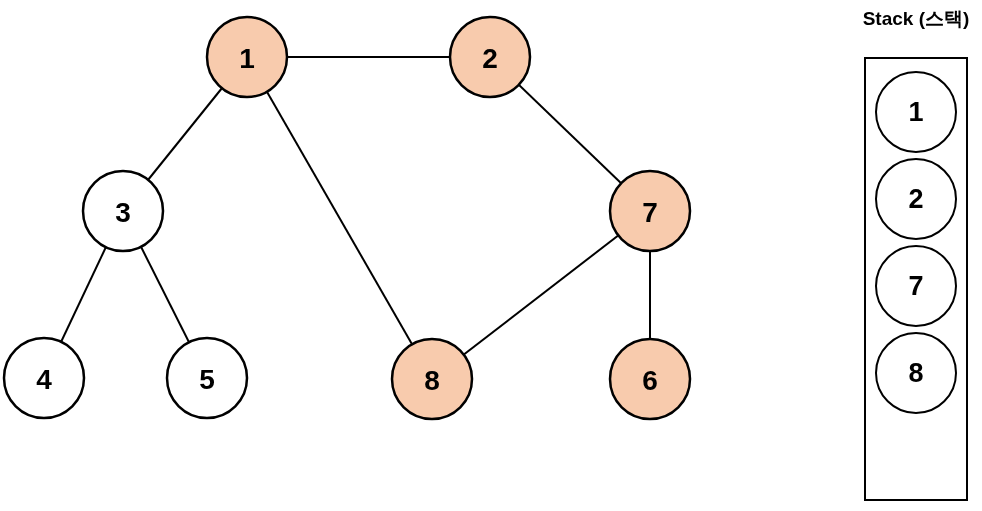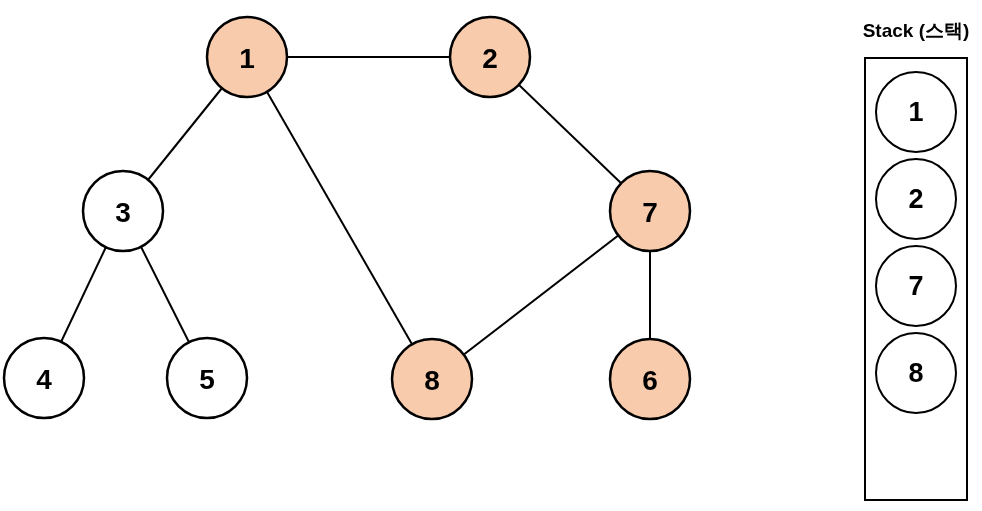--- a/index.html
+++ b/index.html
@@ -22,21 +22,21 @@
   }
   .graph-svg text {
     font-family: "Liberation Sans", sans-serif;
     font-weight: bold;
     font-size: 28px;
     fill: #000000;
   }
   .stack-title {
     position: absolute;
     left: 916px;
-    top: 18px;
+    top: 6px;
     transform: translateX(-50%);
     white-space: nowrap;
     font-weight: bold;
     font-size: 19px;
     color: #000000;
     line-height: 26px;
   }
   .stack-box {
     position: absolute;
     left: 864px;

